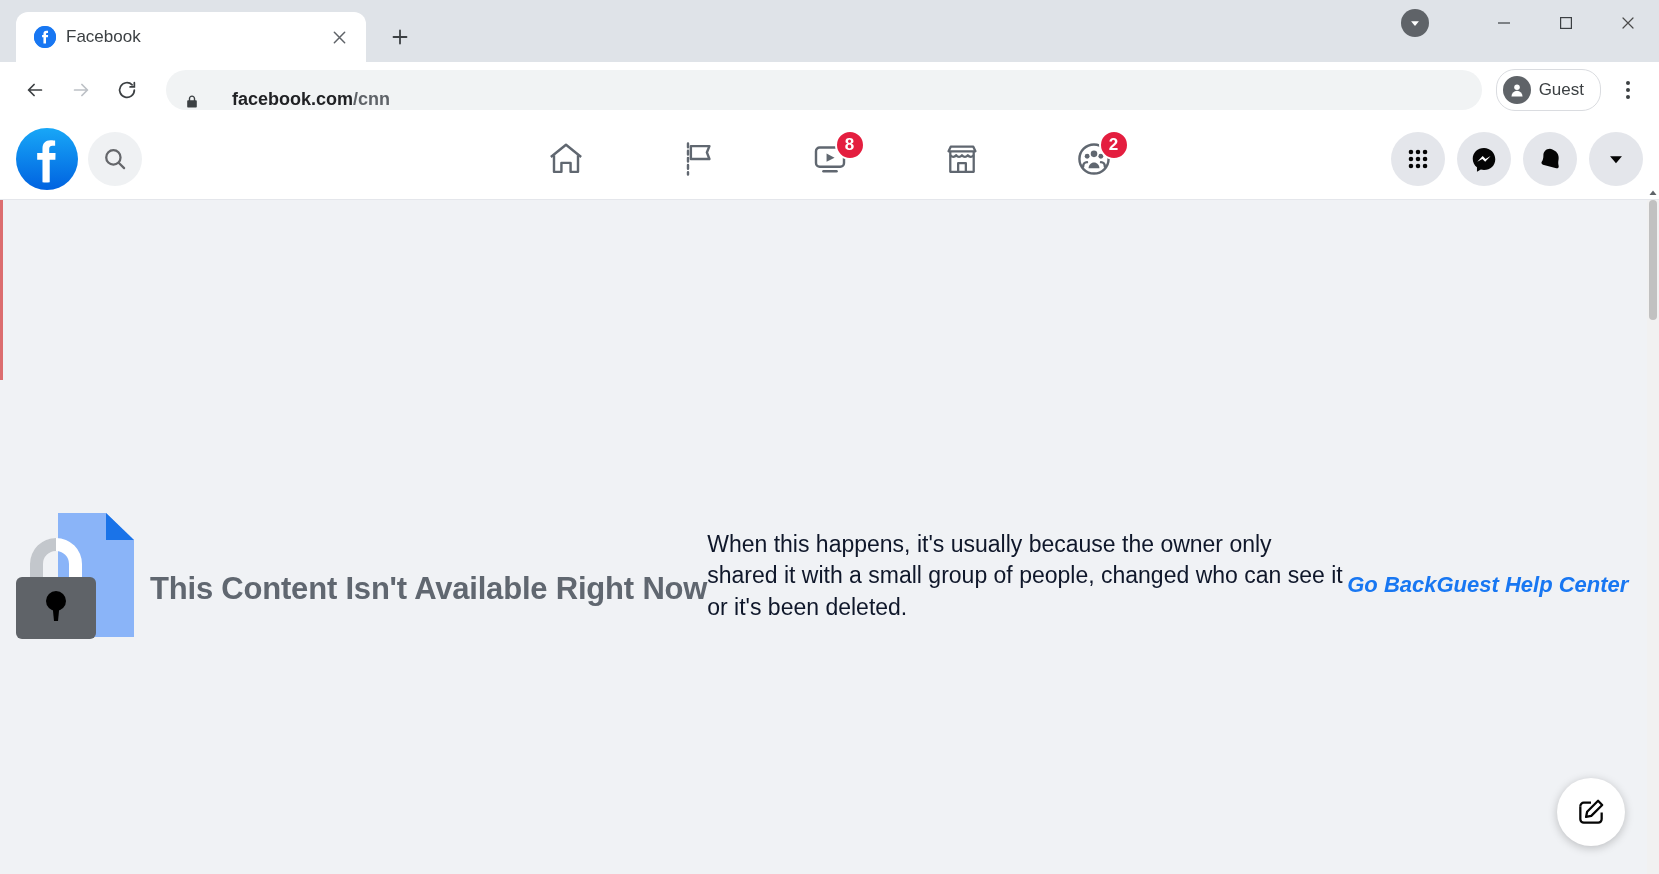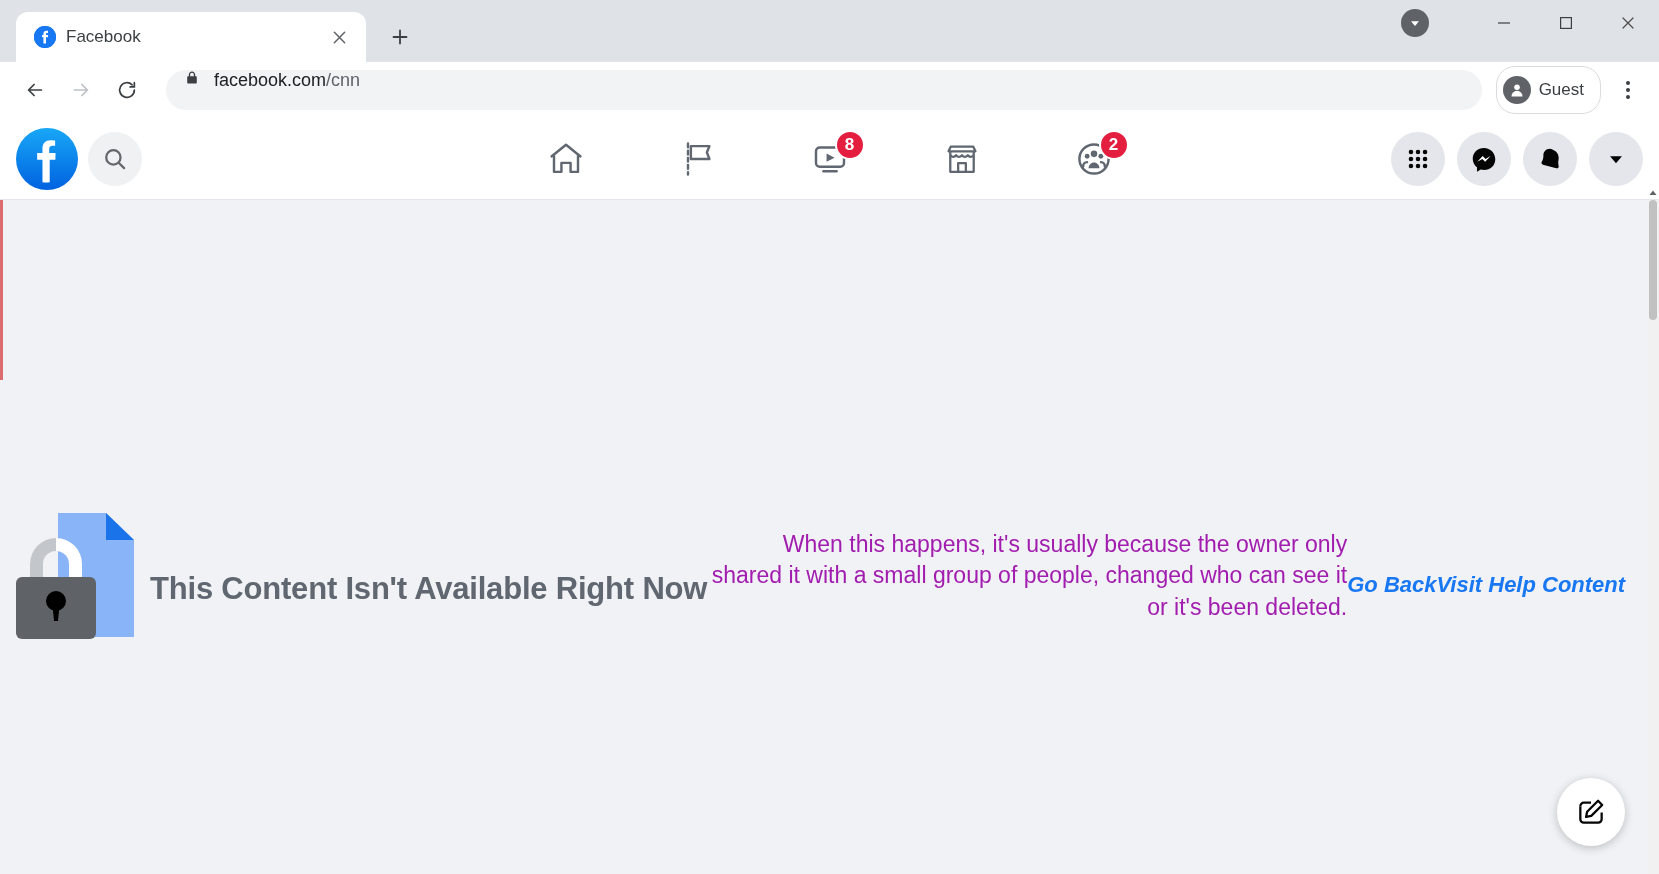--- a/index.html
+++ b/index.html
@@ -75,29 +75,29 @@
   .navbtn {
     width: 42px; height: 42px; border-radius: 50%; flex: none;
     display: flex; align-items: center; justify-content: center; color: #3c4043;
   }
   .navbtn.disabled { color: #bdc1c6; }
   .navbtn svg { width: 22px; height: 22px; }
 
   .omnibox {
     flex: 1; height: 40px; margin-left: 14px; margin-right: 10px;
     background: #f1f3f4; border-radius: 20px;
-    display: flex; align-items: flex-start; padding: 0 18px; gap: 14px;
+    display: flex; align-items: flex-end; padding: 0 18px; gap: 32px; font-weight: bold;
   }
   .omnibox .lock { width: 16px; height: 16px; color: #3c4043; flex: none; }
   .omnibox .lock svg { width: 16px; height: 16px; display: block; }
   .url { font-size: 18px; color: #202124; white-space: nowrap; }
   .url .path { color: #5f6368; }
 
   .profile-chip {
-    height: 48px; border-radius: 19px; background: #ffffff;
+    height: 42px; border-radius: 19px; background: #ffffff;
     border: 1px solid #dadce0;
     display: flex; align-items: center; gap: 8px; padding: 0 16px 0 6px; flex: none;
   }
   .avatar-circle {
     width: 28px; height: 28px; border-radius: 50%; background: #5f6368;
     display: flex; align-items: center; justify-content: center; color: #fff; flex: none;
   }
   .avatar-circle svg { width: 18px; height: 18px; }
   .profile-name { font-size: 17px; color: #3c4043; }
 
@@ -156,22 +156,22 @@
     padding-top: 112px;
   }
   .illustration { width: 150px; height: 148px; position: relative; margin-bottom: 36px; }
   .illustration svg { width: 150px; height: 148px; display: block; }
 
   .err-title {
     font-size: 31px; font-weight: bold; color: #606770;
     letter-spacing: -0.2px; margin-bottom: 8px; text-align: center;
   }
   .err-body {
-    font-size: 23px; color: #a21caf; line-height: 1.35;
-    text-align: right; max-width: 640px; margin-bottom: 34px;
+    font-size: 23px; color: #0f172a; line-height: 1.35;
+    text-align: left; max-width: 640px; margin-bottom: 34px;
   }
   .cta {
     background: #1877f2; color: #ffffff;
     font-size: 24px; font-weight: bold;
     border: none; border-radius: 8px;
     padding: 16px 46px; margin-bottom: 20px;
   }
   .link {
     font-size: 22px; font-weight: bold; color: #1877f2;
     text-decoration: none; margin-bottom: 16px; font-style: italic;
@@ -413,21 +413,21 @@
           <rect x="16" y="76" width="80" height="62" rx="6" fill="#5f6368"></rect>
           <circle cx="56" cy="100" r="10" fill="#000000"></circle>
           <path d="M52 100h8l-2 20h-4z" fill="#000000"></path>
         </svg>
       </div>
 
       <div class="err-title">This Content Isn't Available Right Now</div>
       <div class="err-body">When this happens, it's usually because the owner only shared it with a small group of people, changed who can see it or it's been deleted.</div>
 
       <a class="link" href="#">Go Back</a>
-      <a class="link" href="#">Visit Help Content</a>
+      <a class="link" href="#">Guest Help Center</a>
     </div>
 
     <div class="compose-fab">
       <svg viewBox="0 0 24 24" fill="none" stroke="currentColor" stroke-width="1.7" stroke-linejoin="round">
         <path d="M4 7.6a2.6 2.6 0 0 1 2.6-2.6H12"></path>
         <path d="M20 12.4v4.9A2.6 2.6 0 0 1 17.4 20H6.6A2.6 2.6 0 0 1 4 17.4V7.6"></path>
         <path d="M17.3 3.6l3.1 3.1-8.2 8.2-3.9.8.8-3.9z"></path>
       </svg>
     </div>
 

